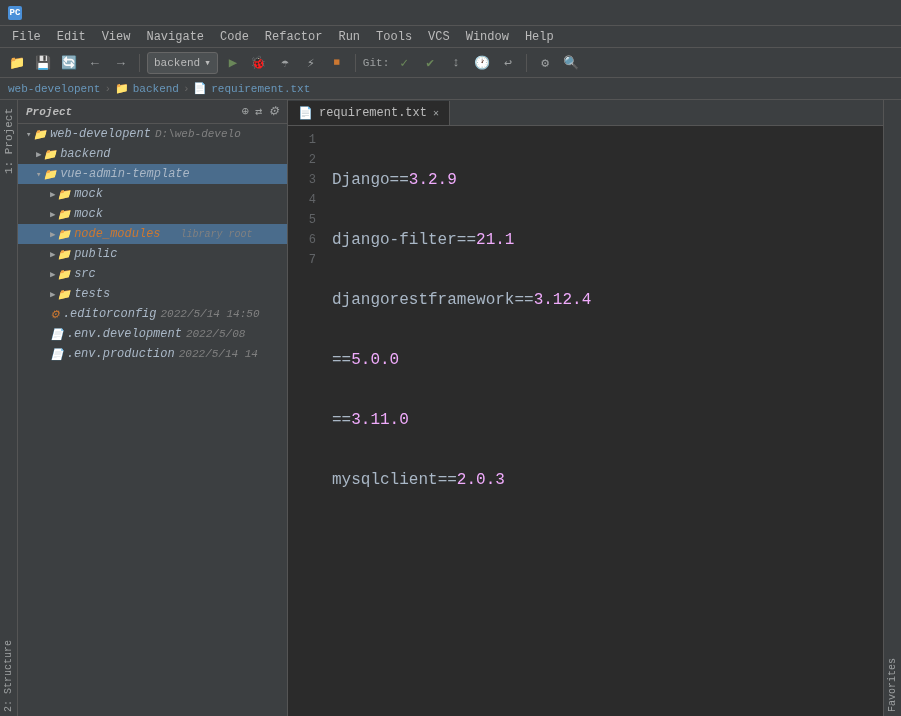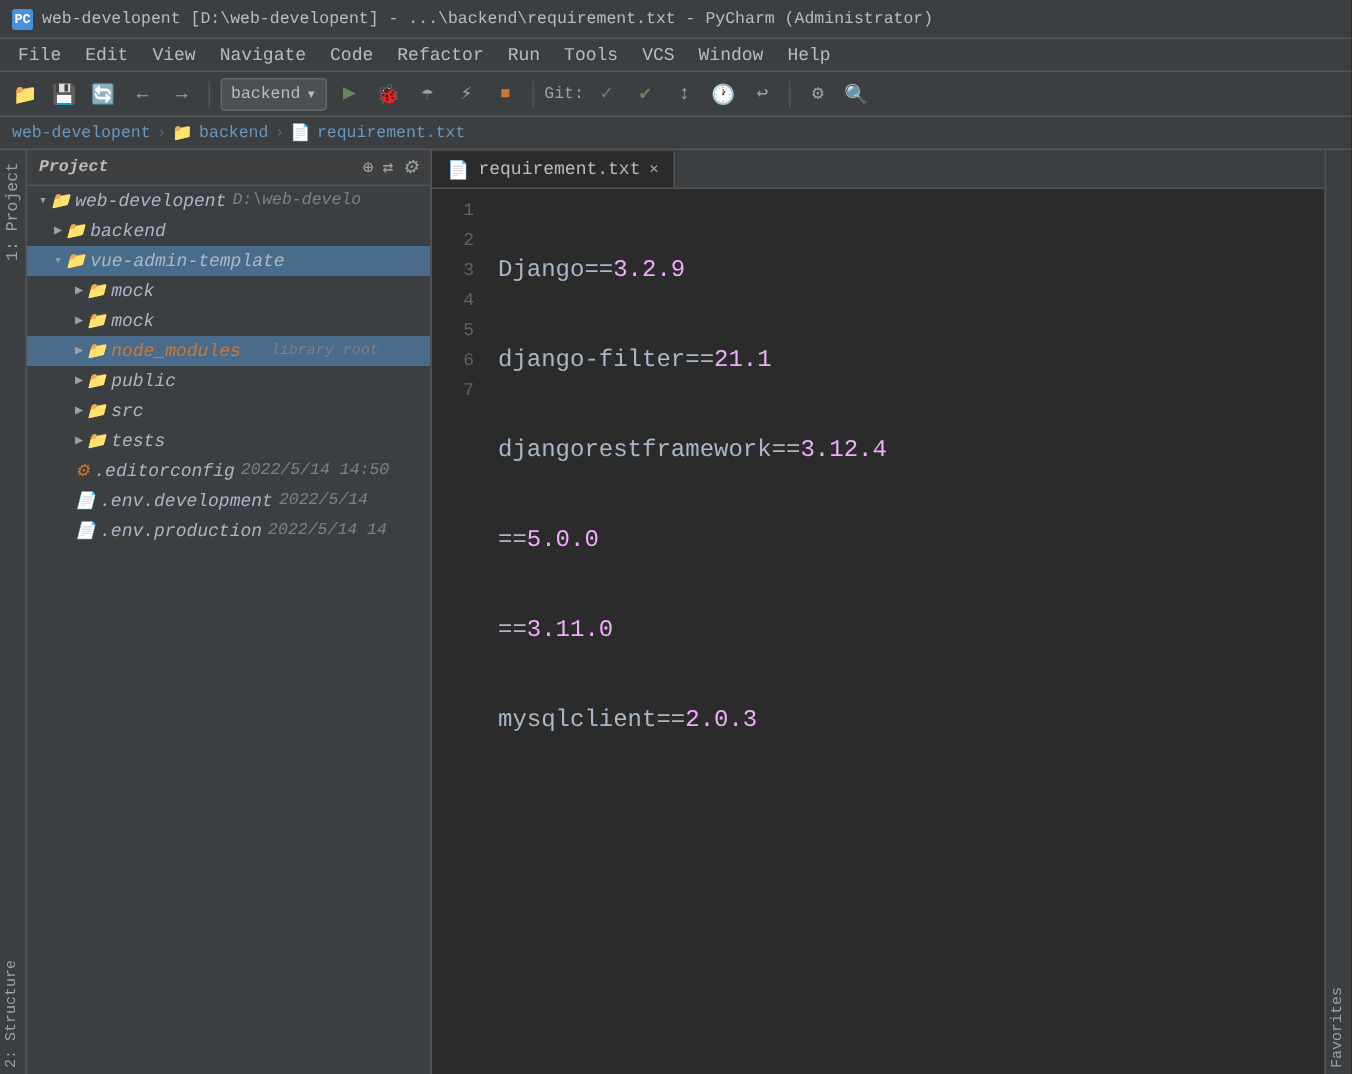--- a/index.html
+++ b/index.html
@@ -261,21 +261,20 @@
       display: flex;
       flex-direction: column;
       align-items: center;
     }
   </style>
 </head>
 <body>
 
 <div id="title-bar">
   <div class="title-icon">PC</div>
-  <span>web-developent [D:\web-developent] - ...\backend\requirement.txt - PyCharm (Administrator)</span>
 </div>
 
 <div id="menu-bar">
   <span class="menu-item">File</span>
   <span class="menu-item">Edit</span>
   <span class="menu-item">View</span>
   <span class="menu-item">Navigate</span>
   <span class="menu-item">Code</span>
   <span class="menu-item">Refactor</span>
   <span class="menu-item">Run</span>
@@ -412,21 +411,21 @@
         <span class="icon" style="color:#cc7832;">⚙</span>
         <span class="label-text">.editorconfig</span>
         <span class="label-gray">2022/5/14 14:50</span>
       </div>
 
       <div class="tree-item">
         <span class="indent" style="width:14px;"></span>
         <span style="width:14px; display:inline-block;"></span>
         <span class="icon file-icon">📄</span>
         <span class="label-text">.env.development</span>
-        <span class="label-gray">2022/5/14</span>
+        <span class="label-gray">2022/5/08</span>
       </div>
 
       <div class="tree-item">
         <span class="indent" style="width:14px;"></span>
         <span style="width:14px; display:inline-block;"></span>
         <span class="icon file-icon">📄</span>
         <span class="label-text">.env.production</span>
         <span class="label-gray">2022/5/14 14</span>
       </div>
     </div>

